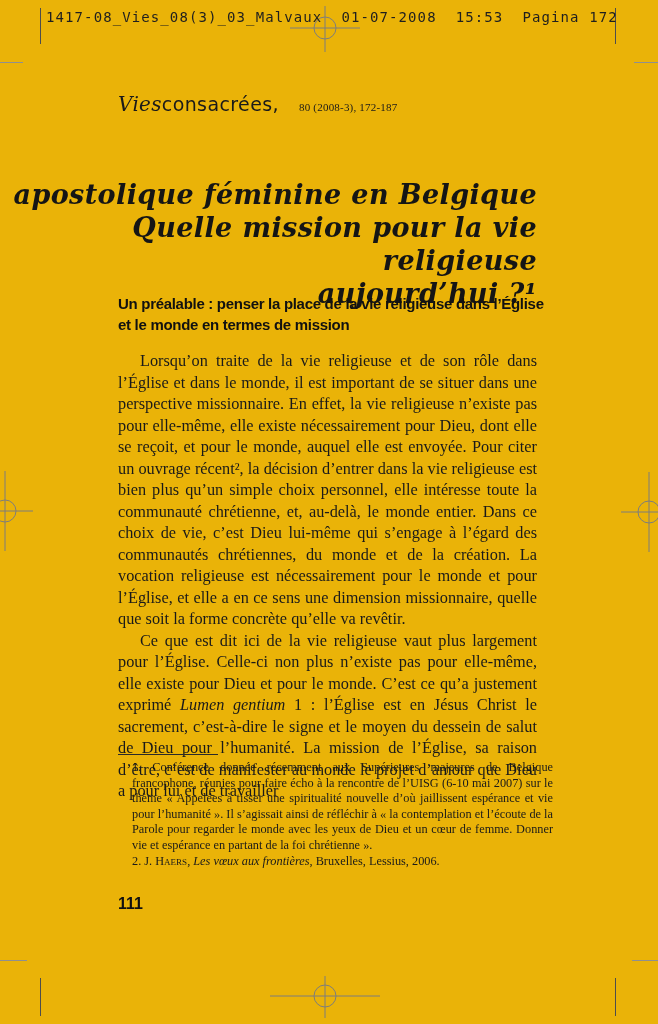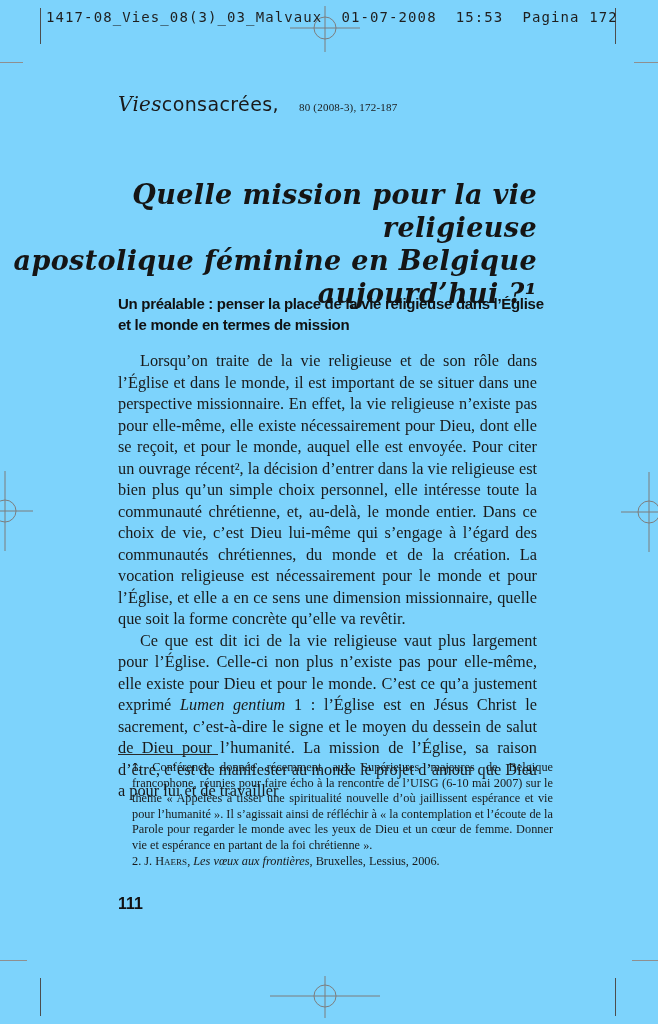--- a/index.html
+++ b/index.html
@@ -1,19 +1,19 @@
 <!DOCTYPE html>
 <html lang="fr"><head>
 <meta charset="utf-8">
 <style>
   html,body{margin:0;padding:0;background:#ffffff;}
   .page{
     position:relative;
     width:658px;height:1024px;
-    background:#7dd3fc;
+    background:#eab308;
     overflow:hidden;
     font-family:"Liberation Serif",serif;
     color:#1a1a1a;
   }
   
   .vmark{position:absolute;width:1px;background:#4d4d4d;}
   .hmark{position:absolute;height:1px;background:#8f8f8f;}
   .regmark{position:absolute;}
   .regmark svg line,.regmark svg circle{stroke:#7d7d7d;stroke-width:1;fill:none;}
   
@@ -114,22 +114,22 @@
   </div>
 
   <div class="proof-header">1417-08_Vies_08(3)_03_Malvaux  01-07-2008  15:53  Pagina 172</div>
 
   <div class="journal-line">
     <span class="j-vies">Vies</span><span class="j-cons">consacrées,</span>
     <span class="j-issue">80 (2008-3), 172-187</span>
   </div>
 
   <h1 class="title">
+    <span class="tline">apostolique féminine en Belgique</span>
     <span class="tline">Quelle mission pour la vie religieuse</span>
-    <span class="tline">apostolique féminine en Belgique</span>
     <span class="tline">aujourd’hui ?¹</span>
   </h1>
 
   <h2 class="section-heading">Un préalable : penser la place de la vie religieuse dans l’Église et le monde en termes de mission</h2>
 
   <div class="body-text">
     <p>Lorsqu’on traite de la vie religieuse et de son rôle dans l’Église et dans le monde, il est important de se situer dans une perspective missionnaire. En effet, la vie religieuse n’existe pas pour elle-même, elle existe nécessairement pour Dieu, dont elle se reçoit, et pour le monde, auquel elle est envoyée. Pour citer un ouvrage récent², la décision d’entrer dans la vie religieuse est bien plus qu’un simple choix personnel, elle intéresse toute la communauté chrétienne, et, au-delà, le monde entier. Dans ce choix de vie, c’est Dieu lui-même qui s’engage à l’égard des communautés chrétiennes, du monde et de la création. La vocation religieuse est nécessairement pour le monde et pour l’Église, et elle a en ce sens une dimension missionnaire, quelle que soit la forme concrète qu’elle va revêtir.</p>
     <p><span>Ce que est dit ici de la vie religieuse vaut plus largement pour l’Église. Celle-ci non plus n’existe pas pour elle-même, elle existe pour Dieu et pour le monde. C’est ce qu’a justement exprimé </span><span class="it">Lumen gentium</span><span> 1 : l’Église est en Jésus Christ le sacrement, c’est-à-dire le signe et le moyen du dessein de salut de Dieu pour l’humanité. La mission de l’Église, sa raison d’être, c’est de manifester au monde le projet d’amour que Dieu a pour lui et de travailler</span></p>
   </div>
 

